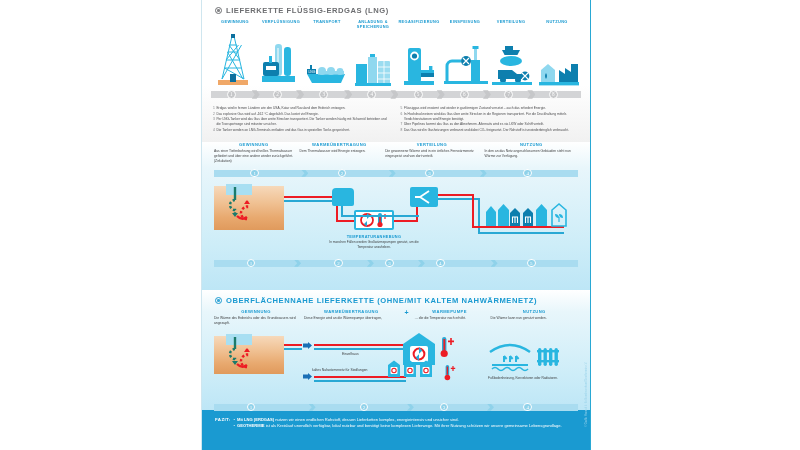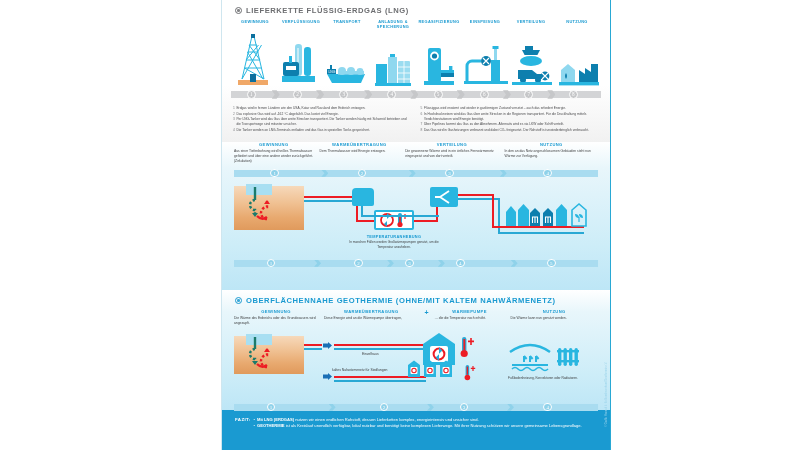--- a/index.html
+++ b/index.html
@@ -6,21 +6,21 @@
   html, body {
     width: 800px; height: 450px;
     background: #ffffff;
     font-family: "Liberation Sans", sans-serif;
     overflow: hidden;
   }
   .page { position: relative; width: 800px; height: 450px; background:#fff; }
 
   
   .poster {
-    position: absolute; left: 221px; top: 0px;
+    position: absolute; left: 201px; top: 0px;
     width: 390px; height: 450px;
     background: #ffffff;
     border-left: 1px solid #cfe6ef;
     border-right: 1px solid #29a8d4;
     display: flex; flex-direction: column;
     overflow: hidden;
   }
 
   
   .sec { position: relative; width: 100%; }
@@ -522,21 +522,21 @@
         <div class="bhead" style="left:76%"></div>
         <div class="bnum" style="left:86%">
             <span>5</span>
           </div>
       </div>
     </div>
 
     <div class="sec sgeo s3">
       <div class="sec-title blue">
         <span class="badge"></span>
-        <span>OBERFLÄCHENNAHE GEOTHERMIE (OHNE/MIT KALTEM NAHWÄRMENETZ)</span>
+        <span>OBERFLÄCHENNAHE LIEFERKETTE (OHNE/MIT KALTEM NAHWÄRMENETZ)</span>
       </div>
 
       <div class="geo-cols">
         <div class="geo-col" style="width:24%">
           <h4>GEWINNUNG</h4>
           <p>Die Wärme des Erdreichs oder des Grundwassers wird angezapft.</p>
         </div>
         <div class="geo-col" style="width:27%">
           <h4>WÄRMEÜBERTRAGUNG</h4>
           <p>Diese Energie wird an die Wärmepumpe übertragen,</p>

